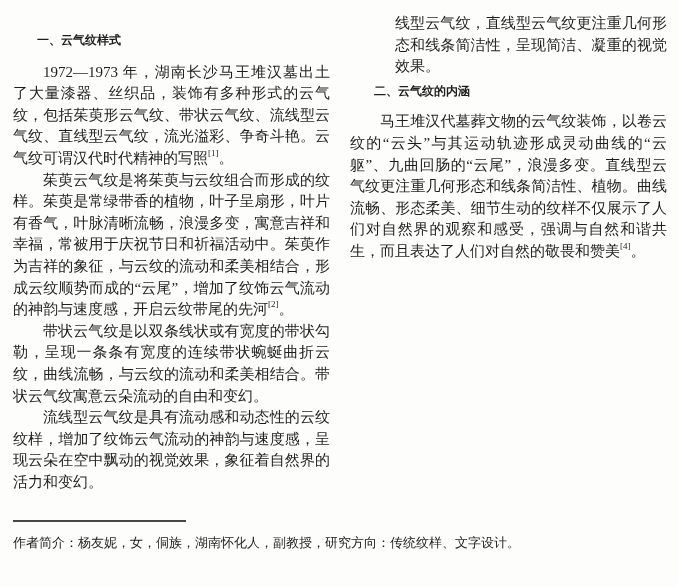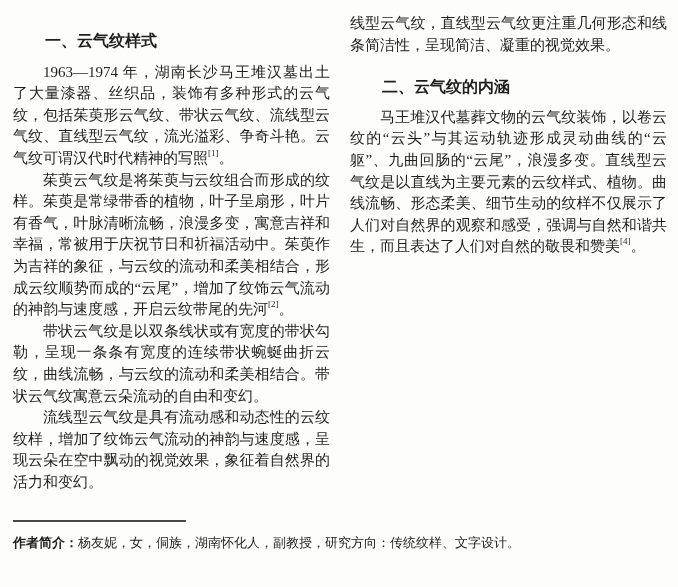--- a/index.html
+++ b/index.html
@@ -20,30 +20,30 @@
   }
   .col {
     flex: 0 0 317px;
     width: 317px;
     font-size: 15px;
     line-height: 21.6px;
     text-align: justify;
     text-justify: inter-ideograph;
   }
   .col p { margin: 0; text-indent: 2em; }
-  .col p.cont { text-indent: 0; }
+  .col p.cont { text-indent: 0; margin-left: 45px; }
   .sec-heading {
     font-family: "Liberation Sans", "DejaVu Sans", sans-serif;
-    font-size: 16px;
+    font-size: 12px;
     font-weight: bold;
     text-indent: 2em;
     margin: 0;
   }
   .sec-heading.first { margin: 17px 0 10px 0; }
-  .sec-heading.second { margin: 20px 0 9px 0; }
+  .sec-heading.second { margin: 3px 0 9px 0; }
   .ref {
     font-size: 9px;
     line-height: 0;
     position: relative;
     top: -1px;
     vertical-align: super;
   }
   .footnote-block {
     position: absolute;
     left: 13px;
@@ -57,52 +57,52 @@
     margin: 0 0 10px 0;
   }
   .fn-line {
     margin: 0;
     font-size: 13px;
     line-height: 22px;
     white-space: nowrap;
   }
   .fn-label {
     font-family: "Liberation Sans", "DejaVu Sans", sans-serif;
-    font-weight: bold;
+    font-weight: normal;
     font-style: normal;
   }
   .fn-text { }
 </style>
 </head>
 <body>
 
 <div class="page">
 
   <div class="columns">
 
     <div class="col">
       <h3 class="sec-heading first">一、云气纹样式</h3>
 
-      <p class="para"><span>1963—1974 年，湖南长沙马王堆汉墓出土了大量漆器、丝织品，装饰有多种形式的云气纹，包括茱萸形云气纹、带状云气纹、流线型云气纹、直线型云气纹，流光溢彩、争奇斗艳。云气纹可谓汉代时代精神的写照</span><sup class="ref">[1]</sup><span>。</span></p>
+      <p class="para"><span>1972—1973 年，湖南长沙马王堆汉墓出土了大量漆器、丝织品，装饰有多种形式的云气纹，包括茱萸形云气纹、带状云气纹、流线型云气纹、直线型云气纹，流光溢彩、争奇斗艳。云气纹可谓汉代时代精神的写照</span><sup class="ref">[1]</sup><span>。</span></p>
 
       <p class="para"><span>茱萸云气纹是将茱萸与云纹组合而形成的纹样。茱萸是常绿带香的植物，叶子呈扇形，叶片有香气，叶脉清晰流畅，浪漫多变，寓意吉祥和幸福，常被用于庆祝节日和祈福活动中。茱萸作为吉祥的象征，与云纹的流动和柔美相结合，形成云纹顺势而成的“云尾”，增加了纹饰云气流动的神韵与速度感，开启云纹带尾的先河</span><sup class="ref">[2]</sup><span>。</span></p>
 
       <p class="para">带状云气纹是以双条线状或有宽度的带状勾勒，呈现一条条有宽度的连续带状蜿蜒曲折云纹，曲线流畅，与云纹的流动和柔美相结合。带状云气纹寓意云朵流动的自由和变幻。</p>
 
       <p class="para">流线型云气纹是具有流动感和动态性的云纹纹样，增加了纹饰云气流动的神韵与速度感，呈现云朵在空中飘动的视觉效果，象征着自然界的活力和变幻。</p>
 
     </div>
 
     <div class="col">
       <p class="para cont">线型云气纹，直线型云气纹更注重几何形态和线条简洁性，呈现简洁、凝重的视觉效果。</p>
 
       <h3 class="sec-heading second">二、云气纹的内涵</h3>
 
 
-      <p class="para"><span>马王堆汉代墓葬文物的云气纹装饰，以卷云纹的“云头”与其运动轨迹形成灵动曲线的“云躯”、九曲回肠的“云尾”，浪漫多变。直线型云气纹是以直线为主要元素的云纹样式、植物。曲线流畅、形态柔美、细节生动的纹样不仅展示了人们对自然界的观察和感受，强调与自然和谐共生，而且表达了人们对自然的敬畏和赞美</span><sup class="ref">[4]</sup><span>。</span></p>
+      <p class="para"><span>马王堆汉代墓葬文物的云气纹装饰，以卷云纹的“云头”与其运动轨迹形成灵动曲线的“云躯”、九曲回肠的“云尾”，浪漫多变。直线型云气纹更注重几何形态和线条简洁性、植物。曲线流畅、形态柔美、细节生动的纹样不仅展示了人们对自然界的观察和感受，强调与自然和谐共生，而且表达了人们对自然的敬畏和赞美</span><sup class="ref">[4]</sup><span>。</span></p>
 
     </div>
 
   </div>
 
   <div class="footnote-block">
     <div class="footnote-rule"></div>
     <p class="fn-line"><span class="fn-label">作者简介：</span><span class="fn-text">杨友妮，女，侗族，湖南怀化人，副教授，研究方向：传统纹样、文字设计。</span></p>
   </div>
 

